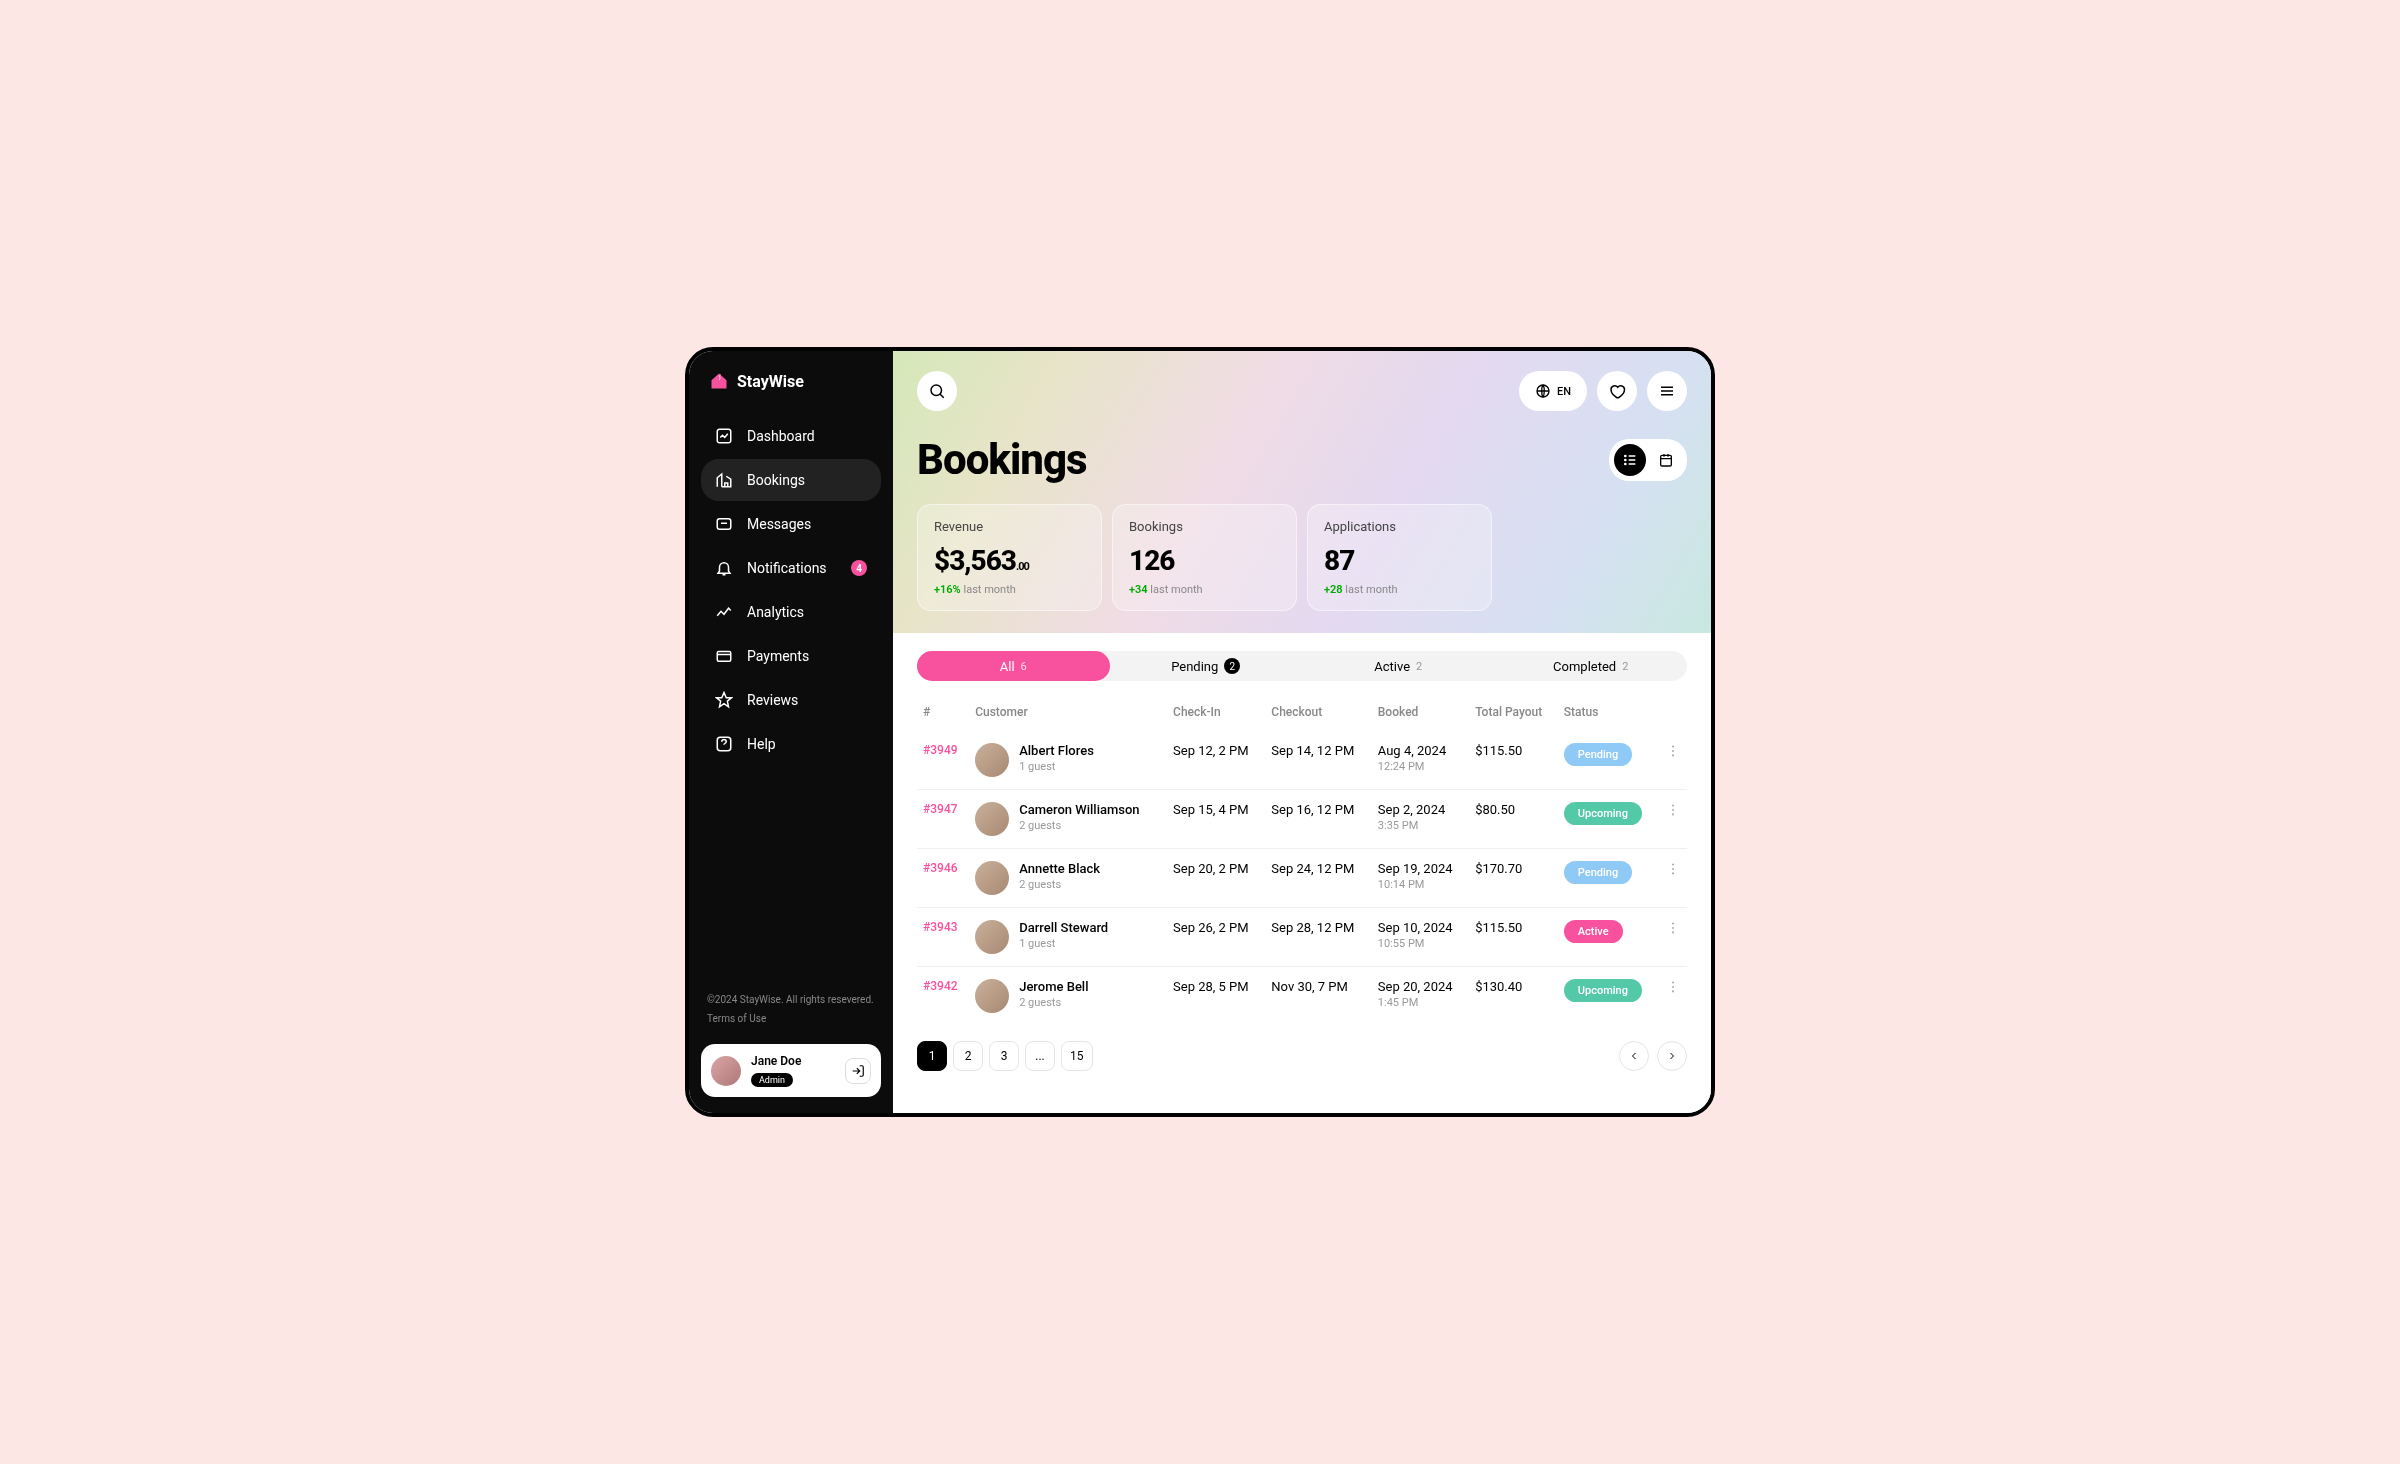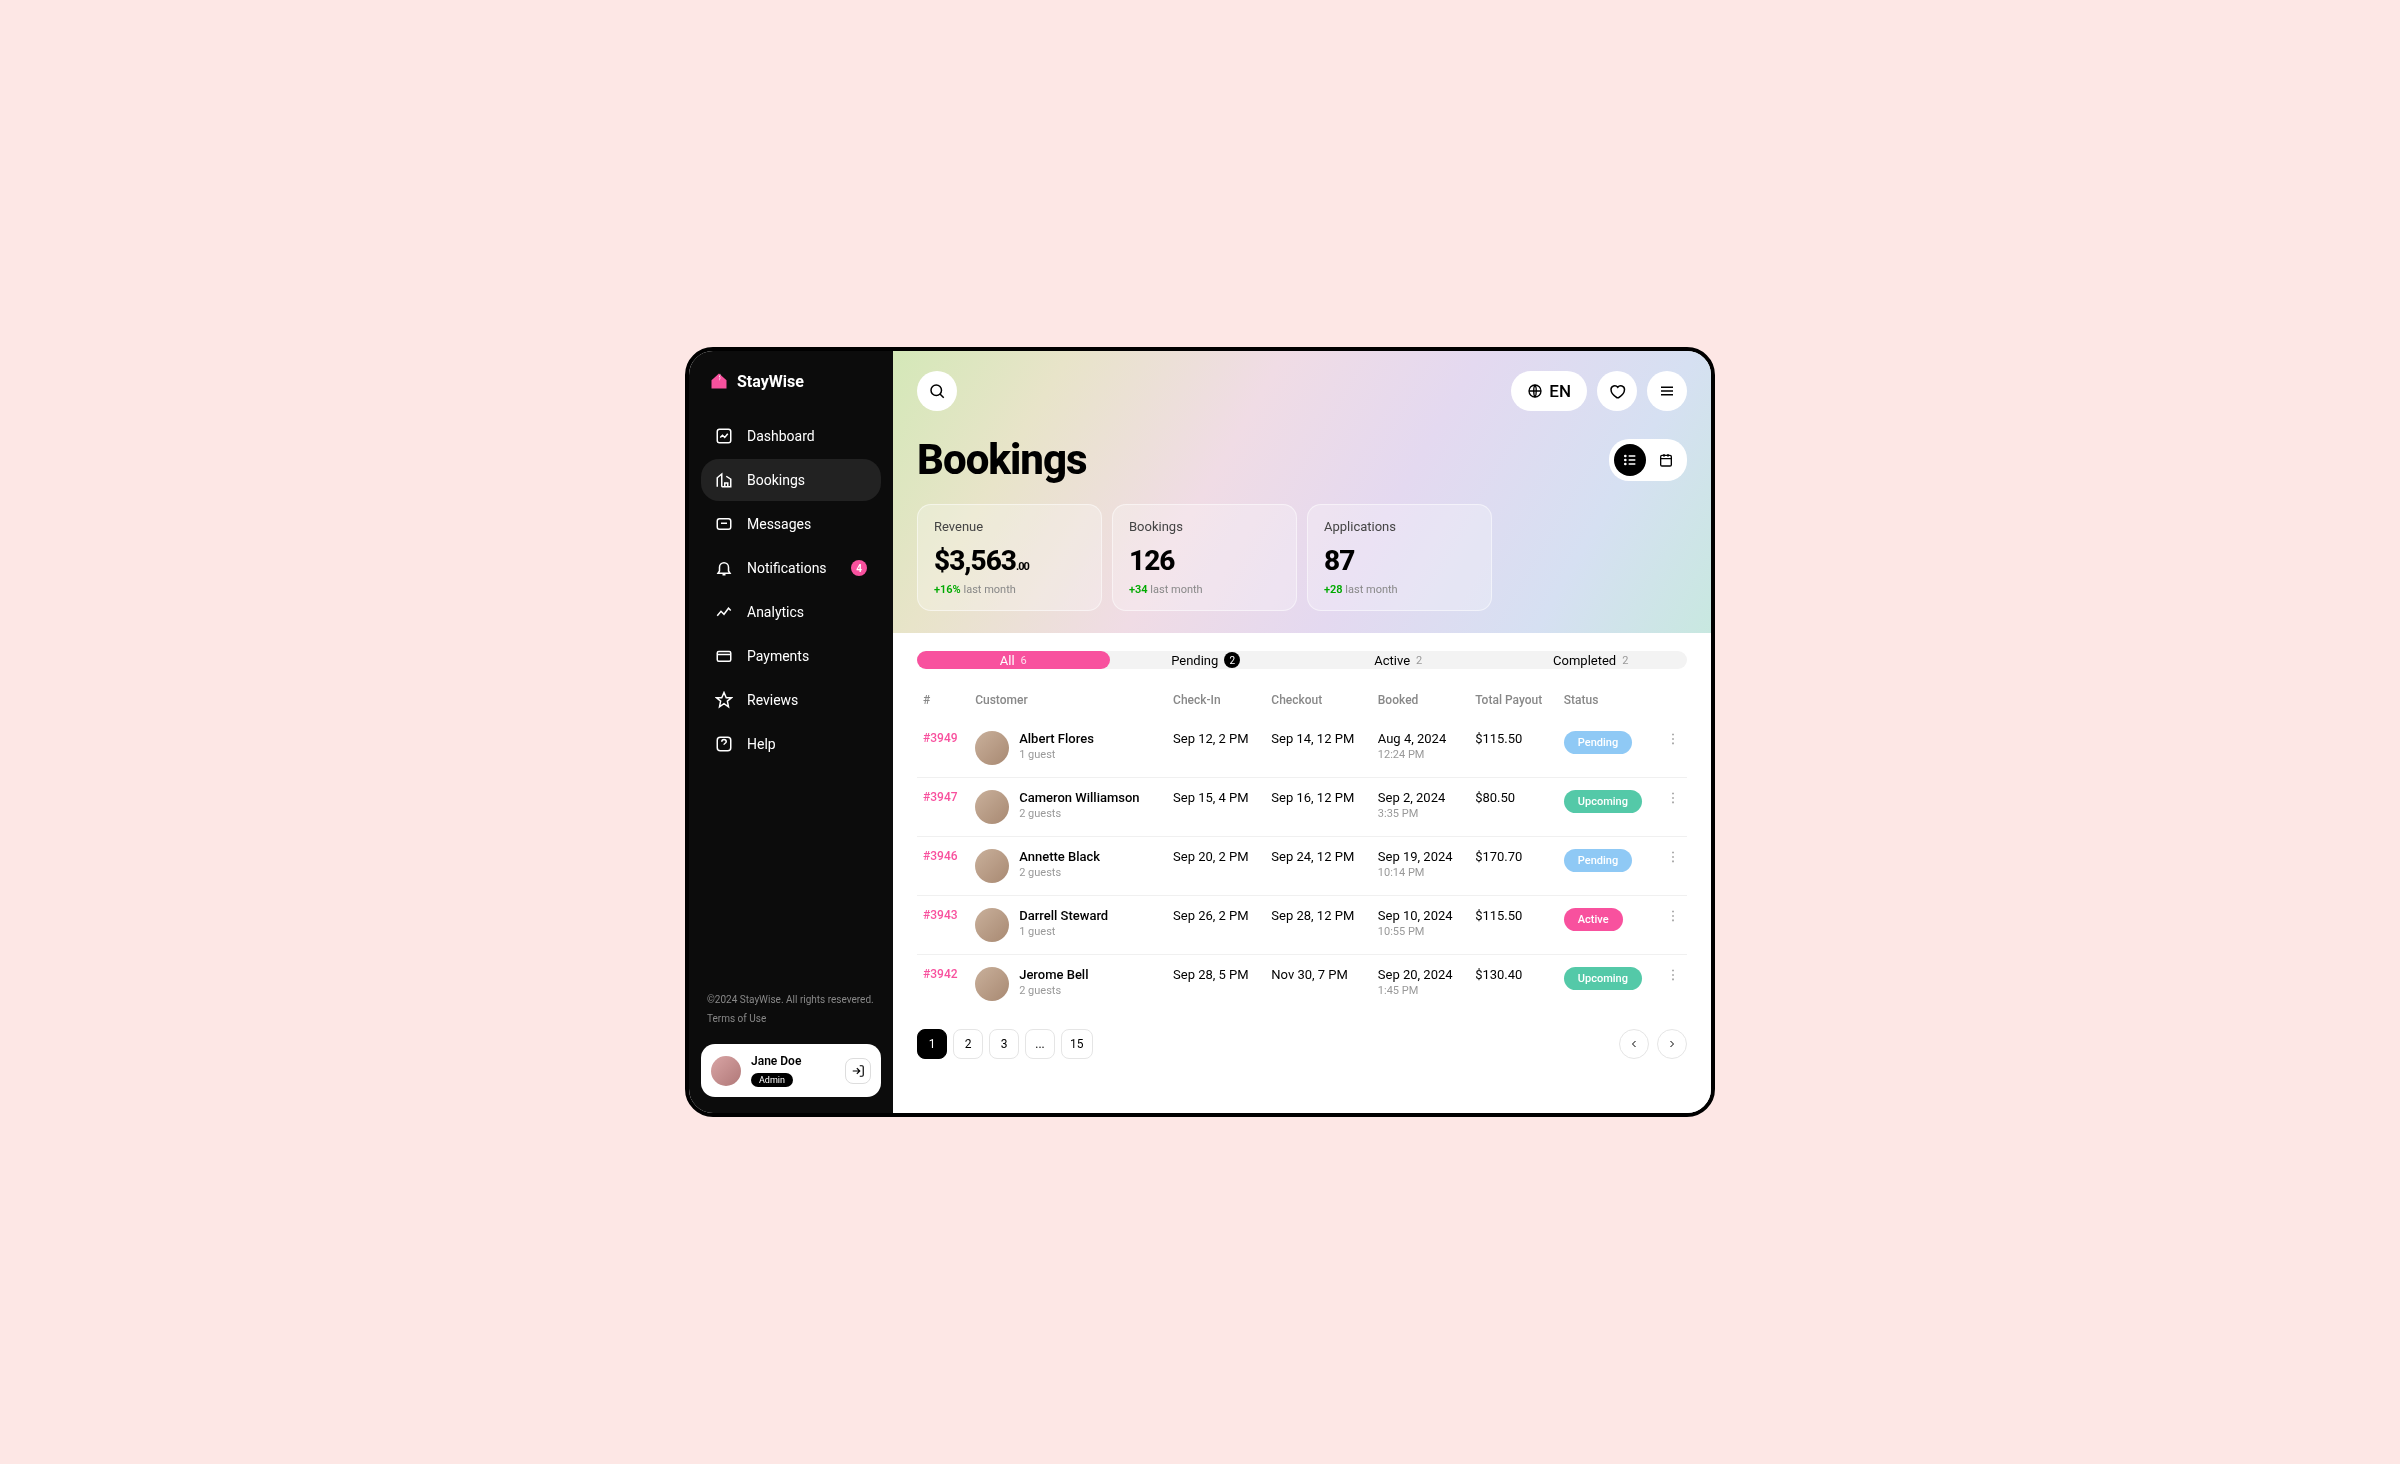--- a/index.html
+++ b/index.html
@@ -21,37 +21,37 @@
 .user-avatar { width:30px; height:30px; border-radius:50%; background:linear-gradient(135deg,#d9a5a5,#b07878); }
 .user-info { flex:1; }
 .user-name { font-size:12px; font-weight:600; }
 .user-role { display:inline-block; background:#000; color:#fff; font-size:9px; padding:2px 8px; border-radius:8px; margin-top:2px; }
 .logout-icon { width:26px; height:26px; border:1px solid #ddd; border-radius:8px; display:flex; align-items:center; justify-content:center; cursor:pointer; }
 .main { flex:1; display:flex; flex-direction:column; overflow:hidden; }
 .hero { background:linear-gradient(120deg,#d4e8b8 0%,#e8e4c9 18%,#f0dce5 40%,#e4d9f0 60%,#d6e0f2 82%,#c8e8e0 100%); padding:20px 24px 22px; }
 .topbar { display:flex; align-items:center; justify-content:space-between; margin-bottom:24px; }
 .icon-btn { width:40px; height:40px; border-radius:50%; background:#fff; display:flex; align-items:center; justify-content:center; cursor:pointer; }
 .top-right { display:flex; gap:10px; align-items:center; }
-.lang-btn { height:40px; border-radius:20px; background:#fff; display:flex; align-items:center; gap:6px; padding:0 16px; cursor:pointer; font-size:17px; font-weight:500; }
+.lang-btn { height:40px; border-radius:20px; background:#fff; display:flex; align-items:center; gap:6px; padding:0 16px; cursor:pointer; font-size:11px; font-weight:500; }
 .title-row { display:flex; align-items:center; justify-content:space-between; margin-bottom:20px; }
 .page-title { font-size:42px; font-weight:800; letter-spacing:-1px; }
 .view-toggle { background:#fff; border-radius:20px; padding:5px; display:flex; gap:4px; }
 .view-btn { width:32px; height:32px; border-radius:16px; display:flex; align-items:center; justify-content:center; cursor:pointer; }
 .view-btn.active { background:#000; color:#fff; }
 .stats { display:grid; grid-template-columns:repeat(4,1fr); gap:10px; }
 .stat-card { background:rgba(255,255,255,0.25); border:1px solid rgba(255,255,255,0.5); border-radius:14px; padding:14px 16px; }
 .stat-label { font-size:13px; color:#444; margin-bottom:10px; }
 .stat-value { font-size:28px; font-weight:800; letter-spacing:-1px; }
 .stat-value .cents { font-size:11px; font-weight:700; }
 .stat-delta { font-size:11px; margin-top:6px; }
 .stat-delta .pos { color:#0a0; font-weight:600; }
 .stat-delta .muted { color:#888; }
 .content { flex:1; padding:18px 24px; overflow:auto; background:#fff; }
 .tabs { display:flex; background:#f3f3f3; border-radius:20px; padding:0; margin-bottom:16px; }
-.tab { flex:1; text-align:center; padding:1px 0; font-size:13px; cursor:pointer; border-radius:20px; display:flex; align-items:center; justify-content:center; gap:6px; }
+.tab { flex:1; text-align:center; padding:7px 0; font-size:13px; cursor:pointer; border-radius:20px; display:flex; align-items:center; justify-content:center; gap:6px; }
 .tab.active { background:#F8519E; color:#fff; }
 .tab-count { font-size:11px; color:#999; }
 .tab.active .tab-count { color:rgba(255,255,255,0.8); }
 .tab-badge { background:#000; color:#fff; width:16px; height:16px; border-radius:50%; font-size:10px; display:inline-flex; align-items:center; justify-content:center; }
 table { width:100%; border-collapse:collapse; }
 th { text-align:left; font-size:12px; font-weight:500; color:#888; padding:8px 6px 12px; }
 td { padding:12px 6px; border-top:1px solid #f0f0f0; font-size:13px; vertical-align:top; }
 tr:first-child td { border-top:none; }
 .row-id { color:#F8519E; font-weight:500; font-size:12px; }
 .customer { display:flex; align-items:flex-start; gap:10px; }

